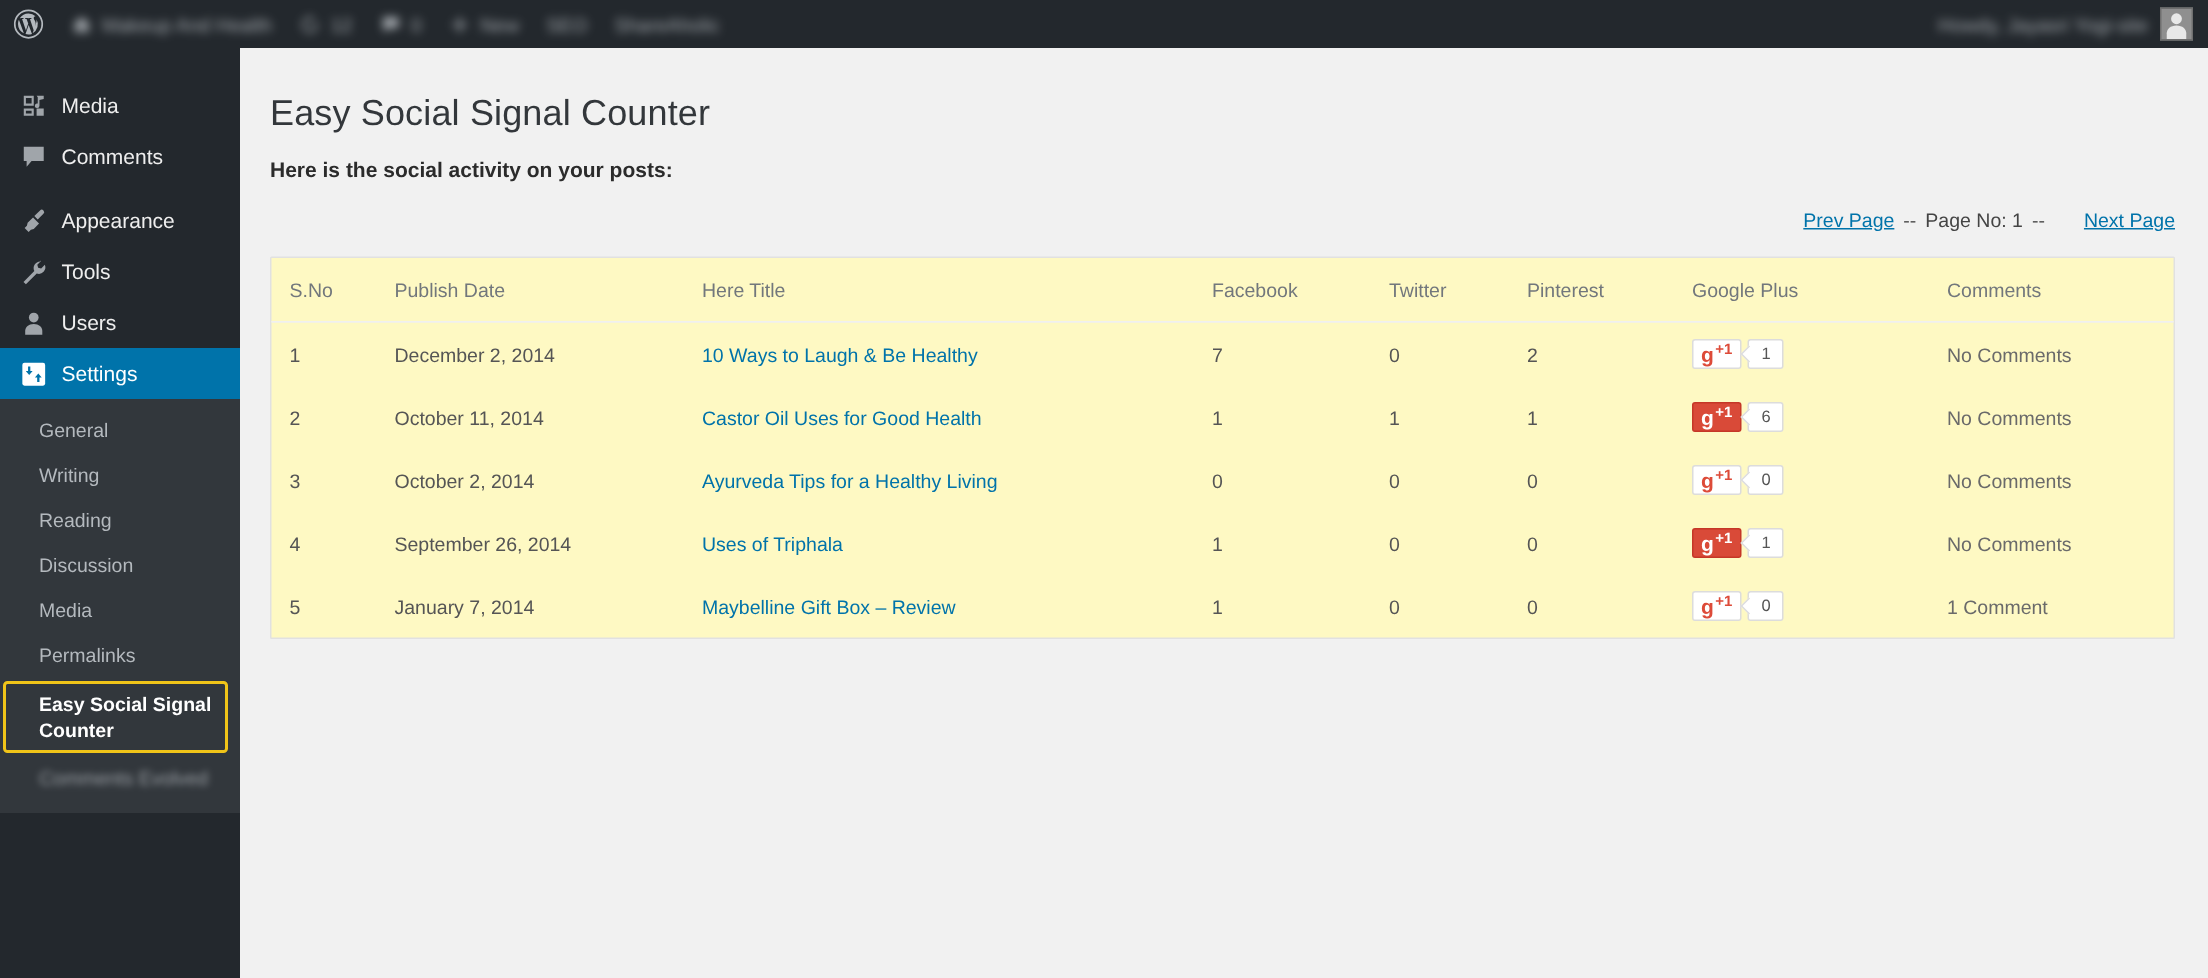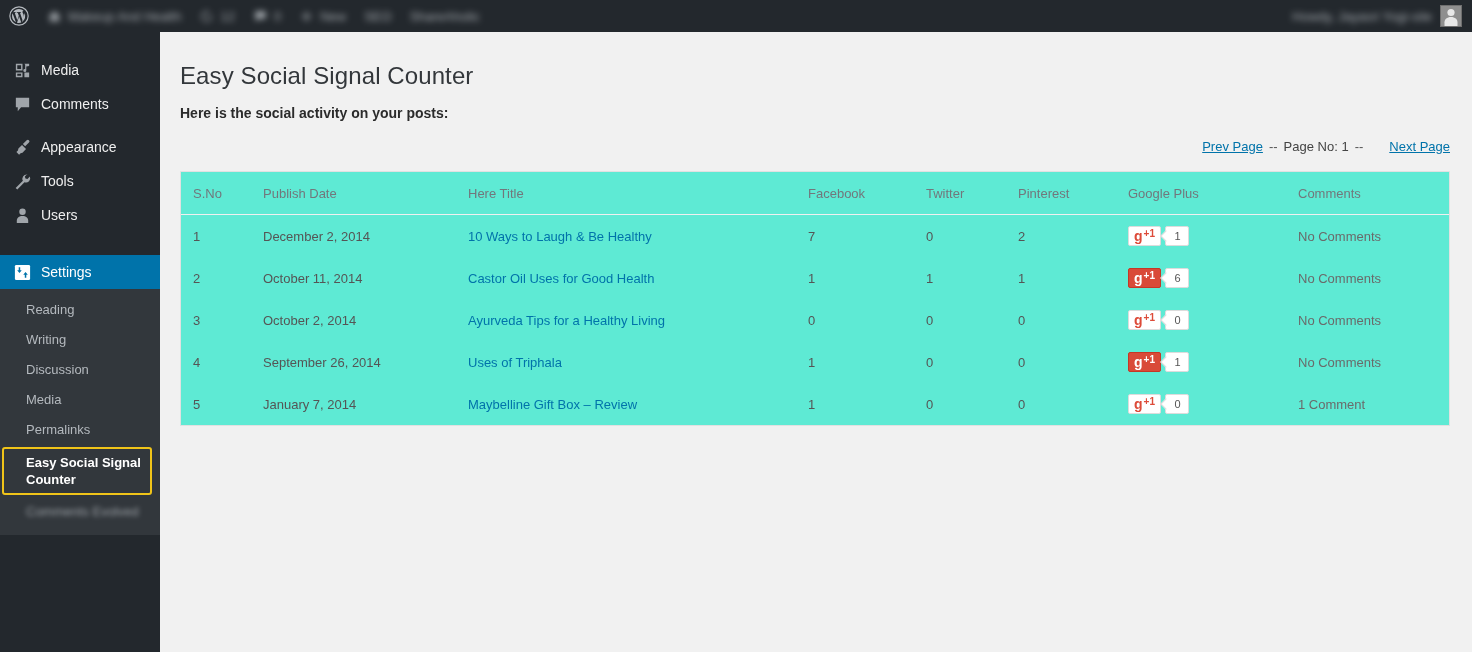--- a/index.html
+++ b/index.html
@@ -48,21 +48,21 @@
     height: 34px; padding-left: 12px;
     color: #eee; font-size: 14px;
     position: relative;
   }
   .menu-item .mi-ico {
     width: 20px; height: 20px; margin-right: 9px;
     display: flex; align-items: center; justify-content: center;
     flex: 0 0 20px;
   }
   .menu-item .mi-ico svg { width: 19px; height: 19px; fill: #a0a5aa; }
-  .menu-item.current { background: #0073aa; color: #fff; margin-top: 23px; }
+  .menu-item.current { background: #0073aa; color: #fff; }
   .menu-item.current .mi-ico svg { fill: #fff; }
   .menu-item.current::after {
     content: ""; position: absolute; right: -8px; top: 50%;
     margin-top: -8px; border: 8px solid transparent;
     border-right-color: #f1f1f1;
   }
   .menu-sep { height: 9px; }
   .bubble {
     display: inline-flex; align-items: center; justify-content: center;
     min-width: 18px; height: 18px; padding: 0 5px; margin-left: 7px;
@@ -104,21 +104,21 @@
     margin: 18px 22px 0 0;
     text-align: right; font-size: 13px; color: #555;
   }
   #pagination a { color: #0073aa; text-decoration: underline; margin-left: 20px; }
   #pagination .dashes { color: #555; padding: 0 6px; }
   #pagination .pageno { color: #444; }
 
   
   #table-card {
     margin: 17px 22px 0 20px;
-    background: #5eead4;
+    background: #fef9c3;
     border: 1px solid #e1e1e1;
     border-radius: 1px;
   }
   table { width: 100%; border-collapse: collapse; }
   thead th {
     text-align: left; font-weight: normal;
     color: #72777c; font-size: 13px;
     padding: 14px 10px 13px 10px;
     border-bottom: 1px solid #f0f0f0;
   }
@@ -292,22 +292,23 @@
       <span class="mi-ico">
         <svg viewBox="0 0 20 20">
             <rect x="2" y="2" width="16" height="16" rx="1.5" fill="#fff"></rect>
             <path fill="#0073aa" d="M6 4.5h1.6v3.2H9.2L6.8 10.6 4.4 7.7H6zM14 15.5h-1.6v-3.2h-1.6l2.4-2.9 2.4 2.9H14z"></path>
           </svg>
       </span>
       <span>Settings</span>
     </div>
 
     <div class="submenu">
+      <a class="sub-item">General</a>
+      <a class="sub-item">Writing</a>
       <a class="sub-item">Reading</a>
-      <a class="sub-item">Writing</a>
       <a class="sub-item">Discussion</a>
       <a class="sub-item">Media</a>
       <a class="sub-item">Permalinks</a>
       <a class="sub-item selected-box">Easy Social Signal Counter</a>
       <a class="sub-item sub-blur">Comments Evolved</a>
     </div>
 
   </div>
 </div>
 

